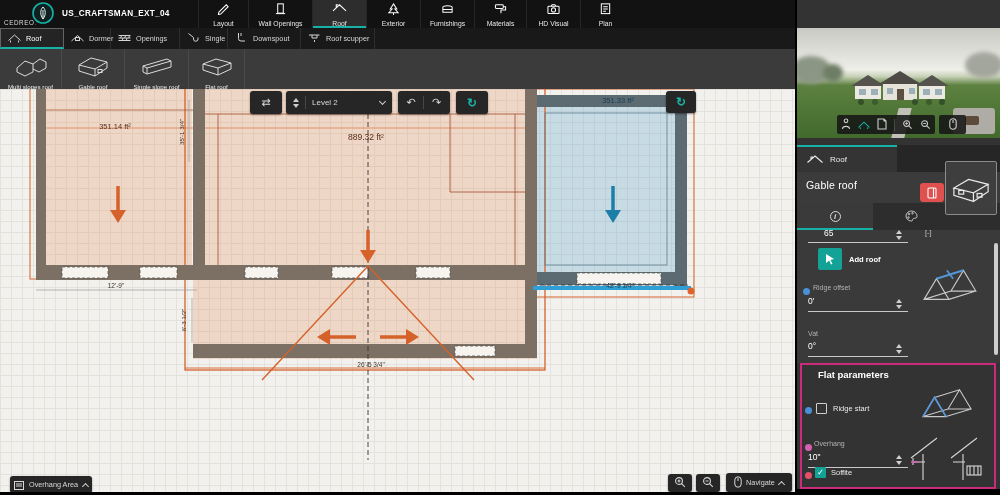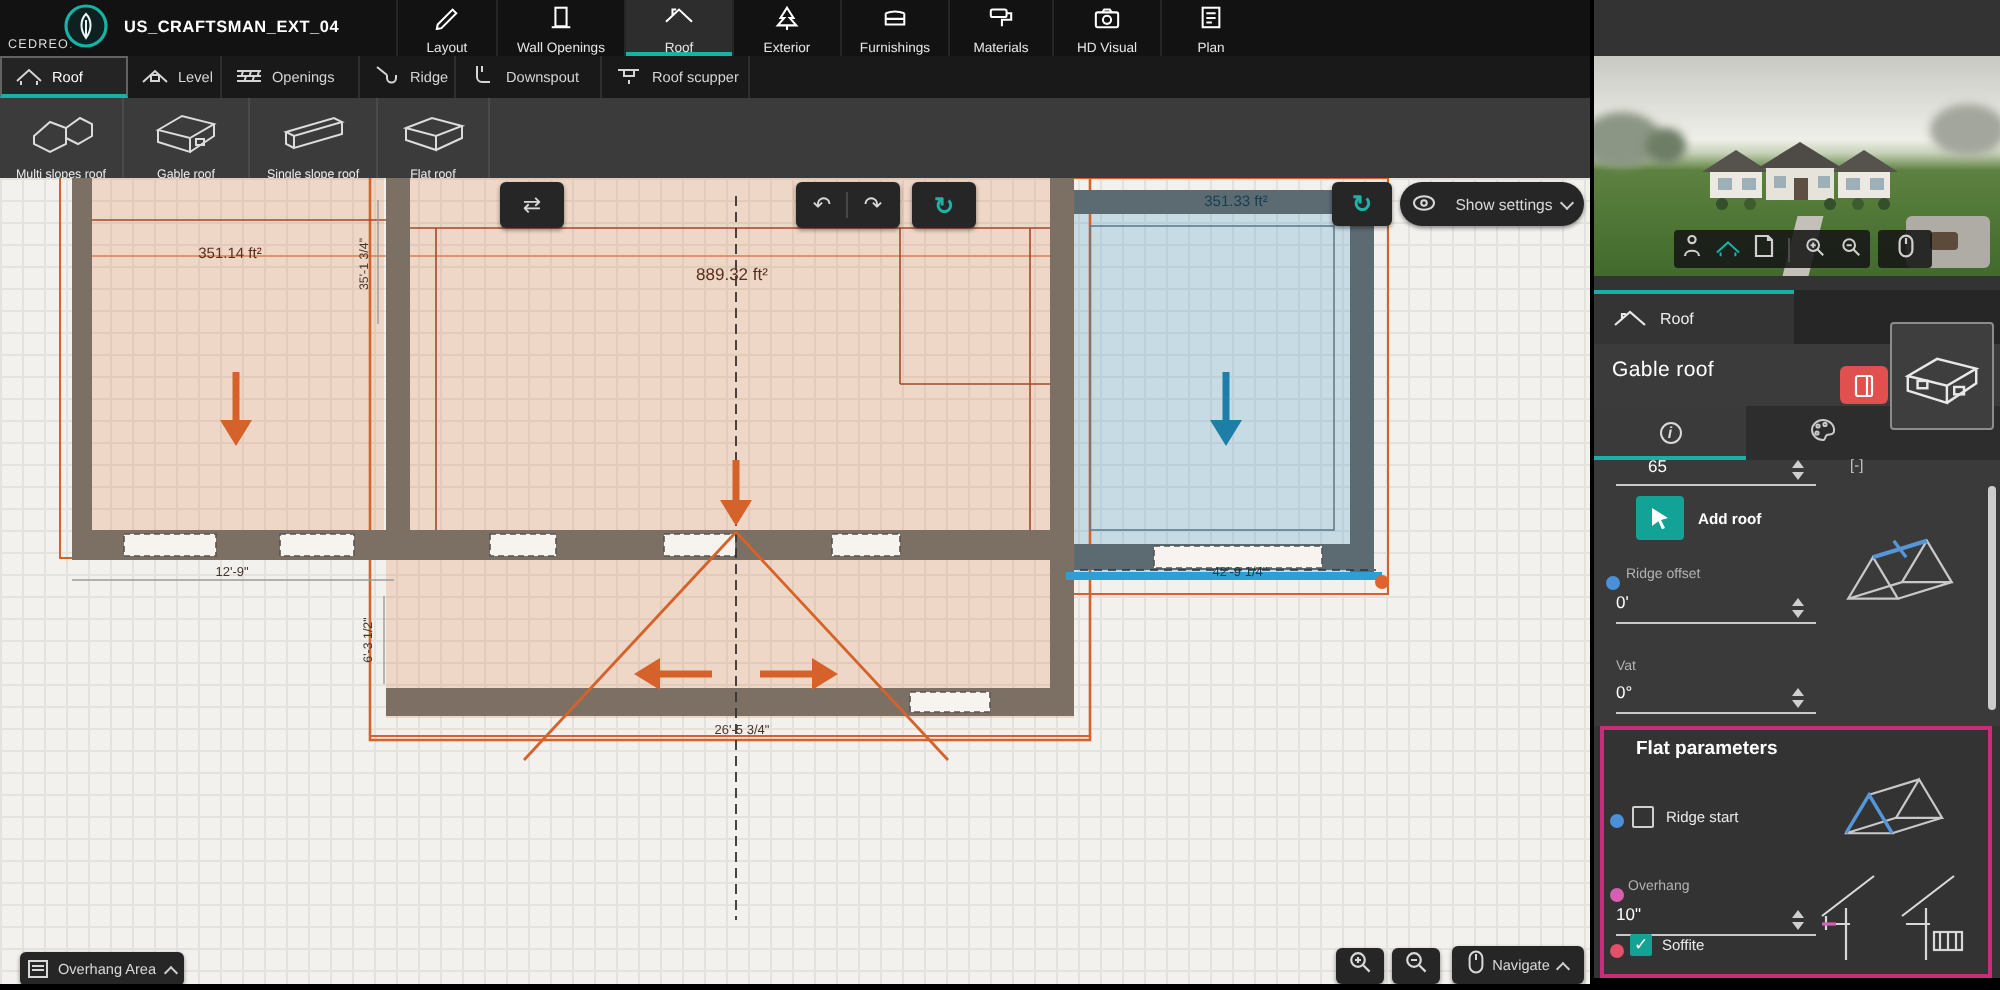--- a/index.html
+++ b/index.html
@@ -194,33 +194,33 @@
       <span><svg width="13" height="11" viewBox="0 0 13 11">
             <path d="M.5 8.5 L6.5 3 L12.5 8.5 M2.5 8.5 V10.5 M10.5 8.5 V10.5"></path>
           </svg></span>
       <span>Roof</span>
     </div>
     <div class="rtab" style="width:47px">
       <span><svg width="13" height="11" viewBox="0 0 13 11">
             <path d="M.5 9 L6.5 3.5 L12.5 9"></path>
             <rect x="4.5" y="5.5" width="4" height="3"></rect>
           </svg></span>
-      <span>Level</span>
+      <span>Dormer</span>
     </div>
     <div class="rtab" style="width:69px">
       <span><svg width="13" height="11" viewBox="0 0 13 11">
             <path d="M.5 3.5 H12.5 M.5 6 H12.5 M.5 8.5 H12.5 M3.5 3.5 L2.8 6 M7.5 3.5 L6.8 6 M11.5 3.5 L10.8 6 M5 6 L4.3 8.5 M9 6 L8.3 8.5"></path>
           </svg></span>
       <span>Openings</span>
     </div>
     <div class="rtab" style="width:48px">
       <span><svg width="13" height="11" viewBox="0 0 13 11">
             <path d="M1.5 1.5 L6.5 5.5 M6.5 5.5 V7 A2.2 2.2 0 0 0 11 7 V5.5"></path>
           </svg></span>
-      <span>Ridge</span>
+      <span>Single</span>
     </div>
     <div class="rtab" style="width:73px">
       <span><svg width="13" height="11" viewBox="0 0 13 11">
             <path d="M3.5 1 V6.5 A2.5 2.5 0 0 0 6 9 H10 M6 1 V4"></path>
           </svg></span>
       <span>Downspout</span>
     </div>
     <div class="rtab" style="width:74px">
       <span><svg width="13" height="11" viewBox="0 0 13 11">
             <path d="M1 3 H11.5 M4 3 V6 H9 V3 M6.5 8 V10"></path>
@@ -335,38 +335,38 @@
         <text x="620" y="288" font-size="6.5" fill="#1a3a4a" text-anchor="middle">42'-9 1/4"</text>
         <text x="371" y="367" font-size="6.5" fill="#44352c" text-anchor="middle">26'-5 3/4"</text>
         <text x="186" y="320" font-size="6.2" fill="#44352c" text-anchor="middle" transform="rotate(-90 186 320)">6'-3 1/2"</text>
         <text x="184" y="132" font-size="6.2" fill="#44352c" text-anchor="middle" transform="rotate(-90 184 132)">35'-1 3/4"</text>
       </g>
     </svg>
 
     <div class="cv-btn" style="left:250px;top:2px;width:32px;height:23px">
       <span style="font-size:11px">⇄</span>
     </div>
+    <div class="cv-btn" style="left:286px;top:2px;width:106px;height:23px;justify-content:flex-start;padding:0 7px;gap:6px">
+      <span class="stepper">
+          <span class="tri-up"></span>
+          <span class="tri-dn"></span>
+        </span>
+      <span style="width:1px;height:13px;background:#474747"></span>
+      <span style="font-size:8px">Level 2</span>
+      <span class="chev" style="margin-left:auto"></span>
+    </div>
     <div class="cv-btn" style="left:398px;top:2px;width:52px;height:23px;gap:0">
       <span style="font-size:11px;width:25px;text-align:center;border-right:1px solid #474747">↶</span>
       <span style="font-size:11px;width:25px;text-align:center">↷</span>
     </div>
     <div class="cv-btn" style="left:456px;top:2px;width:32px;height:23px">
       <span class="teal-g">↻</span>
     </div>
     <div class="cv-btn" style="left:666px;top:2px;width:30px;height:22px">
       <span class="teal-g">↻</span>
-    </div>
-    <div class="cv-btn" style="left:700px;top:2px;width:92px;height:22px;border-radius:11px;gap:5px">
-      <span><svg width="12" height="9" viewBox="0 0 12 9" fill="none" stroke="#d8d8d8" stroke-width="1">
-            <ellipse cx="6" cy="4.5" rx="5" ry="3.4"></ellipse>
-            <circle cx="6" cy="4.5" r="1.4"></circle>
-          </svg></span>
-      <span style="font-size:7.8px"></span>
-      <span style="font-size:7.8px">Show settings</span>
-      <span class="chev"></span>
     </div>
 
     <div class="cv-btn" style="left:10px;top:387px;width:82px;height:17px;gap:5px">
       <span><svg width="10" height="9" viewBox="0 0 10 9" stroke="#d8d8d8" fill="none" stroke-width="1">
             <rect x=".5" y=".5" width="9" height="8"></rect>
             <path d="M2 3 H8 M2 5 H8"></path>
           </svg></span>
       <span style="font-size:7.3px">Overhang Area</span>
       <span class="chev up"></span>
     </div>

